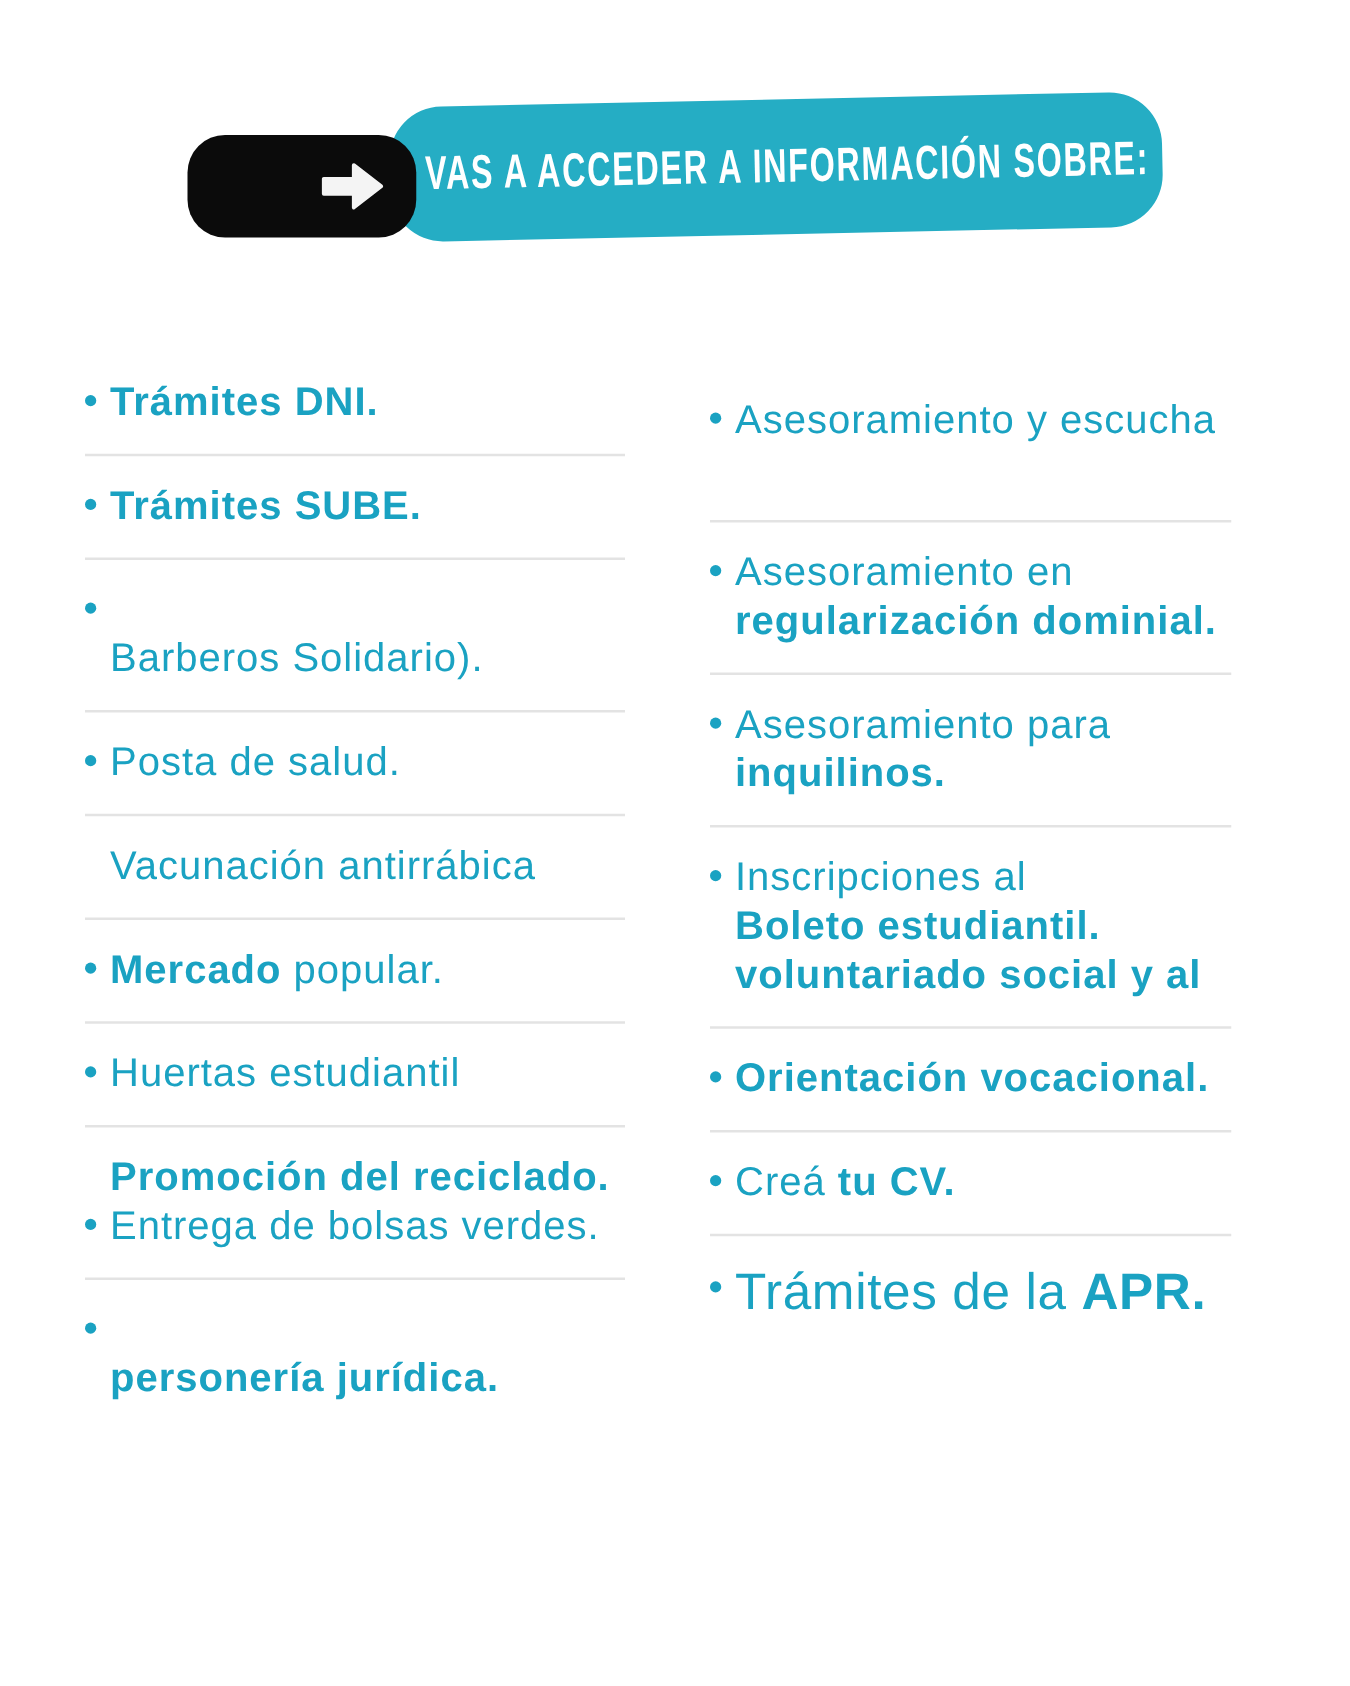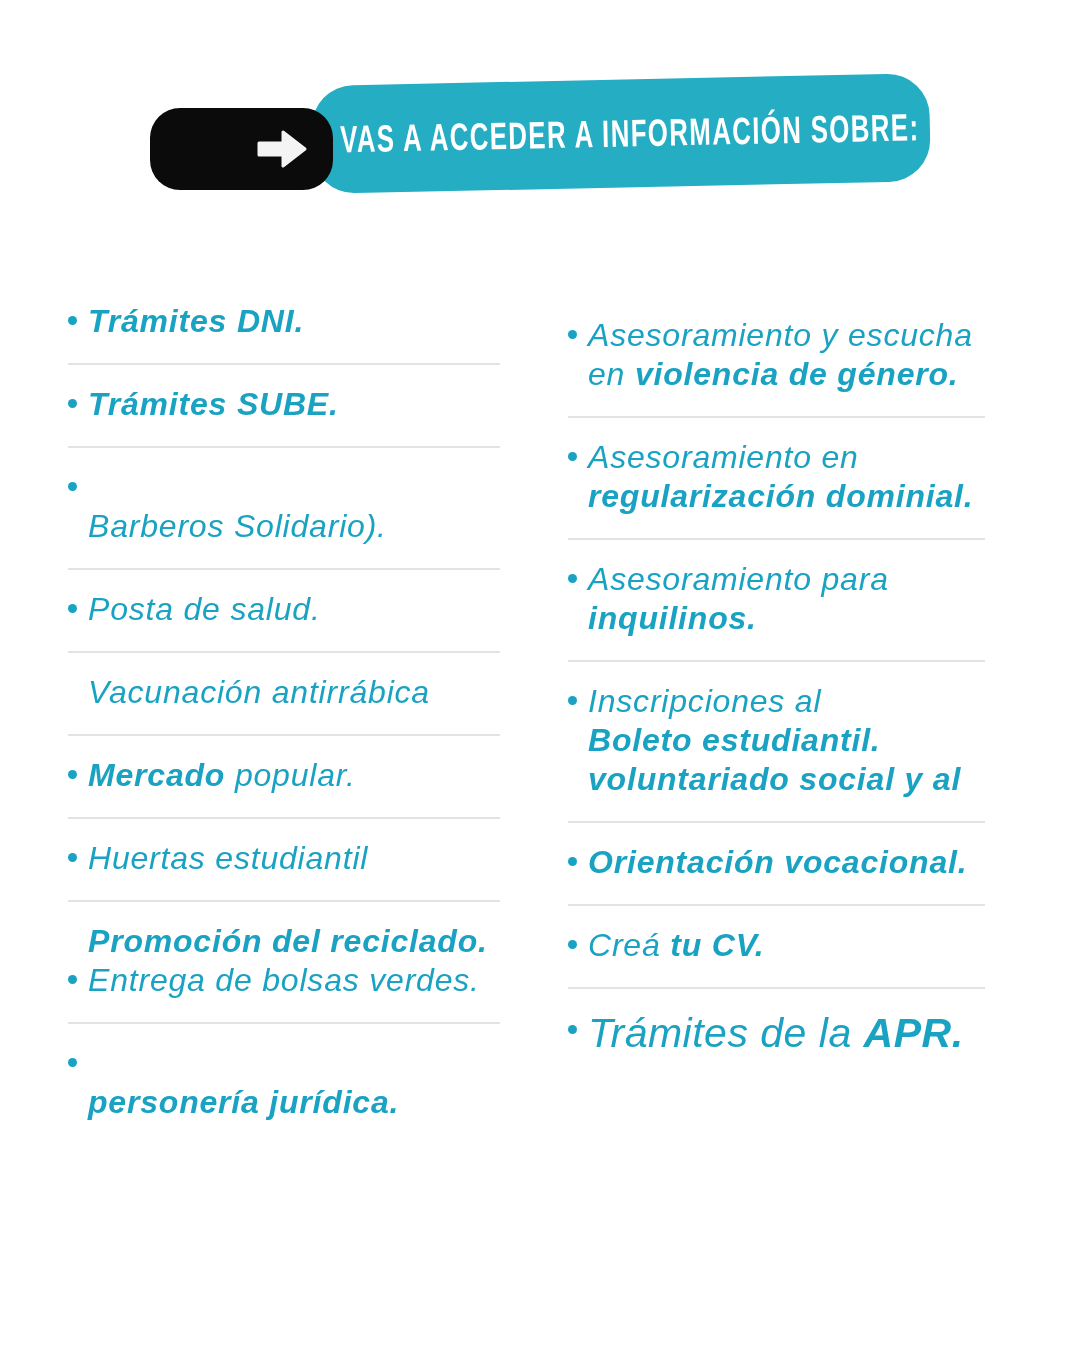--- a/index.html
+++ b/index.html
@@ -42,21 +42,20 @@
     box-sizing: border-box;
     padding-right: 24px;
   }
   .arrow-box svg { display: block; }
 
   
   .columns {
     display: flex;
     padding-left: 68px;
     margin-top: 72px;
-    font-style: italic;
   }
   .col { box-sizing: border-box; }
   .col-left  { width: 432px; margin-right: 68px; }
   .col-right { width: 417px; padding-top: 14px; }
 
   .item { padding: 20px 0 22px; }
   .item:first-child { padding-top: 0; }
   .line { display: flex; align-items: flex-start; }
   .bullet { flex: 0 0 20px; width: 20px; position: relative; height: 39px; }
   .bullet.show::after {
@@ -173,21 +172,20 @@
         </div>
       </div>
     <div class="col col-right" id="col-right">
         <div class="item">
           <div class="line">
             <span class="bullet show"></span>
             <span class="text"><span>Asesoramiento y escucha</span></span>
           </div>
           <div class="line">
             <span class="bullet"></span>
-            <span class="text"><span>en </span><span class="b">violencia de género.</span></span>
           </div>
         </div>
         <div class="divider"></div>
         <div class="item">
           <div class="line">
             <span class="bullet show"></span>
             <span class="text"><span>Asesoramiento en</span></span>
           </div>
           <div class="line">
             <span class="bullet"></span>

